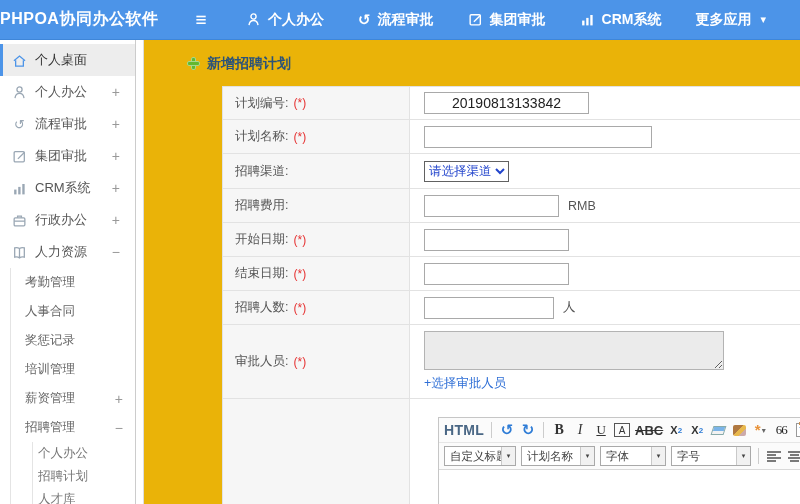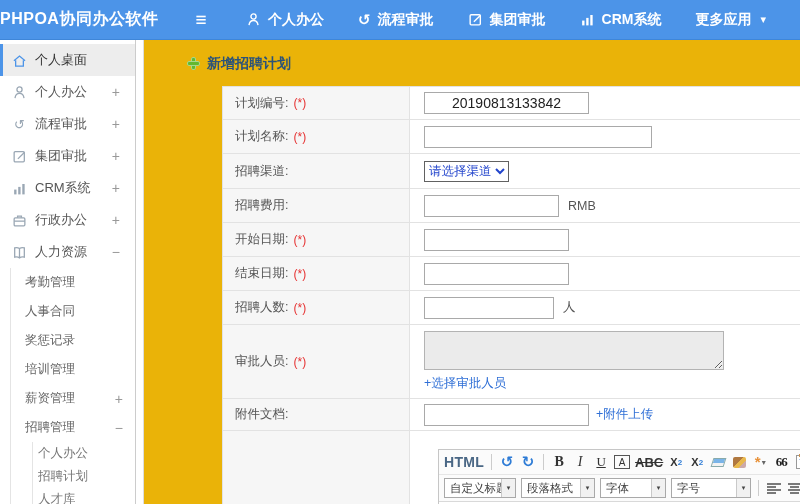--- a/index.html
+++ b/index.html
@@ -69,21 +69,21 @@
   .t-b{font-family:"Liberation Serif","DejaVu Serif",serif;font-weight:bold;font-size:14px;}
   .t-i{font-family:"Liberation Serif","DejaVu Serif",serif;font-style:italic;font-size:14px;}
   .t-u{font-family:"Liberation Serif","DejaVu Serif",serif;font-size:13px;text-decoration:underline;}
   .t-box{border:1px solid #555;font-size:10px;padding:0 2px;height:14px;line-height:13px;}
   .t-abc{font-size:13px;font-weight:bold;text-decoration:line-through;}
   .t-xs{font-size:11px;font-weight:bold;}
   .t-xs sup,.t-xs sub{font-size:8px;color:#2e7cd6;}
   .ic-eraser{width:13px;height:9px;transform:skewX(-18deg);background:linear-gradient(180deg,#7ab4e8 55%,#f2f2f2 55%);border:1px solid #8aa;}
   .ic-brush{width:13px;height:11px;background:linear-gradient(135deg,#b07840 45%,#e8b84d 45% 70%,#caa 70%);border-radius:2px;}
   .ic-wand{color:#e8923a;font-size:15px;font-weight:bold;line-height:10px;}
-  .t-66{font-family:"Liberation Serif","DejaVu Serif",serif;font-weight:bold;font-size:13px;color:#222;letter-spacing:-1px;}
+  .t-66{font-family:"Liberation Serif","DejaVu Serif",serif;font-weight:normal;font-size:13px;color:#222;letter-spacing:-1px;}
   .ic-paste{width:12px;height:14px;border:1px solid #999;background:#fff;position:relative;display:flex;align-items:center;justify-content:center;font-size:9px;font-weight:bold;color:#2e7cd6;}
   .ic-paste::before{content:"";position:absolute;top:-2px;left:2px;width:6px;height:3px;background:#c98f4e;}
   .mini-caret{font-size:8px;color:#666;margin-left:1px;}
   .combo{display:flex;align-items:stretch;border:1px solid #a9a9a9;background:#fff;height:20px;flex:none;}
   .combo .ctext{padding:0 5px;font-size:11.5px;color:#444;display:flex;align-items:center;}
   .combo .cbtn{width:14px;border-left:1px solid #c9c9c9;background:#f1f1f1;display:flex;align-items:center;justify-content:center;font-size:7px;color:#444;cursor:pointer;}
   .c1{width:72px;}.c2{width:74px;}.c3{width:66px;}.c4{width:80px;}
   .combo .ctext{flex:1;overflow:hidden;}
   .ic-al{width:14px;height:11px;background-image:linear-gradient(#7a7a7a 0 0),linear-gradient(#7a7a7a 0 0),linear-gradient(#7a7a7a 0 0),linear-gradient(#7a7a7a 0 0);background-repeat:no-repeat;background-size:14px 2px,9px 2px,14px 2px,9px 2px;background-position:0 0,0 3px,0 6px,0 9px;}
   .ic-al.center{background-position:0 0,2px 3px,0 6px,2px 9px;}
@@ -332,29 +332,20 @@
           <div class="flabel">
             <span>审批人员:</span>
             <span class="req">(*)</span>
           </div>
           <div class="fvalue col">
             <textarea class="tarea" style=""></textarea>
             <a class="blink under-link">+选择审批人员</a>
           </div>
         </div>
 
-        <div class="frow" style="height:32px;">
-          <div class="flabel">
-            <span>附件文档:</span>
-          </div>
-          <div class="fvalue">
-            <input class="tinput" style="width: 165px;">
-            <a class="blink inline-link">+附件上传</a>
-          </div>
-        </div>
 
         <div class="frow" style="min-height:120px;border-bottom:none;">
           <div class="flabel"></div>
           <div class="fvalue col" style="justify-content:flex-start;align-items:flex-start;">
 
             <div class="editor">
               <div class="tb tb1">
                 <span class="tbtn t-html">HTML</span>
                 <span class="sep"></span>
                 <span class="tbtn t-undo">↺</span>
@@ -389,21 +380,21 @@
                   </span>
                 <span class="sep"></span>
 
               </div>
               <div class="tb tb2">
                 <span class="combo c1">
                   <span class="ctext">自定义标题</span>
                   <span class="cbtn">▾</span>
                 </span>
                 <span class="combo c2">
-                  <span class="ctext">段落格式</span>
+                  <span class="ctext">计划名称</span>
                   <span class="cbtn">▾</span>
                 </span>
                 <span class="combo c3">
                   <span class="ctext">字体</span>
                   <span class="cbtn">▾</span>
                 </span>
                 <span class="combo c4">
                   <span class="ctext">字号</span>
                   <span class="cbtn">▾</span>
                 </span>

